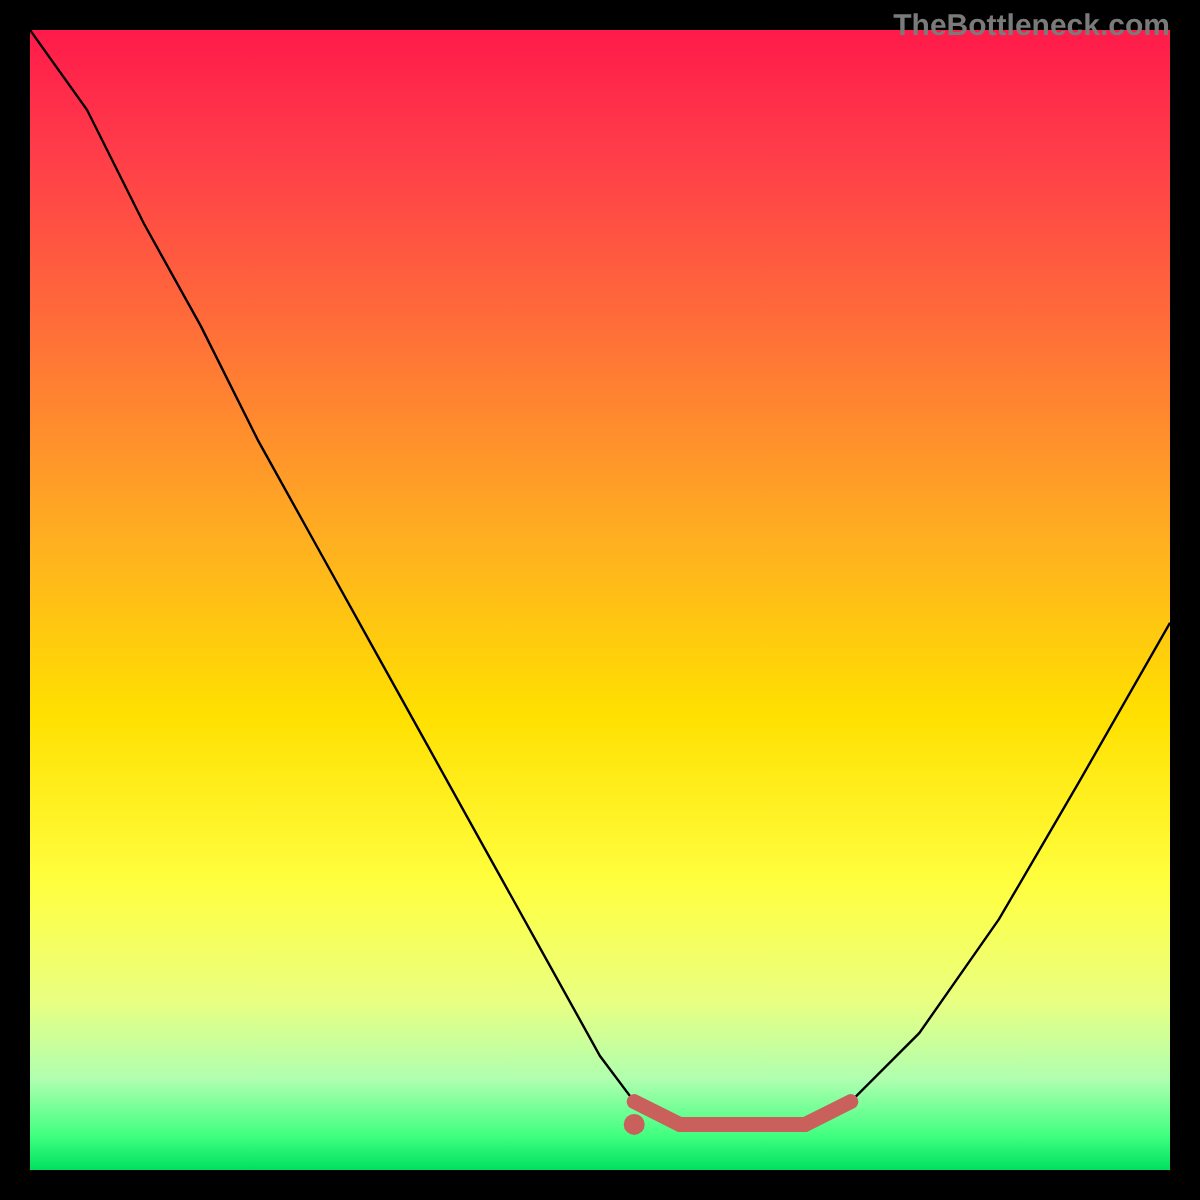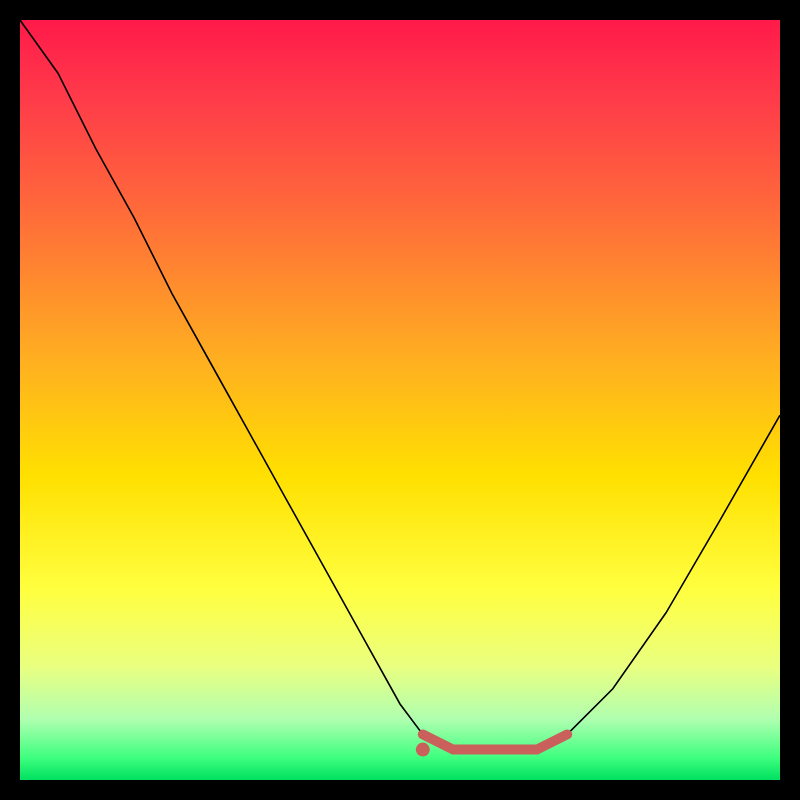--- a/index.html
+++ b/index.html
@@ -22,20 +22,21 @@
   }
   svg.overlay { position: absolute; left: 0; top: 0; width: 100%; height: 100%; }
   .curve { fill: none; stroke: #000; stroke-width: 1.6; }
   .highlight { fill: none; stroke: #c9605b; stroke-width: 10; stroke-linecap: round; }
   .dot { fill: #c9605b; }
 </style>
 </head>
 <body>
 
 <div class="container">
+  <div class="attribution">TheBottleneck.com</div>
   <div class="plot-area">
     <div class="gradient-bg"></div>
     <svg class="overlay" viewBox="0 0 760 760" preserveAspectRatio="none">
       <path id="curve-path" class="curve" d="M0.0 0.0 L38.0 53.2 L76.0 129.2 L114.0 197.6 L152.0 273.6 L190.0 342.0 L228.0 410.4 L266.0 478.8 L304.0 547.2 L342.0 615.6 L380.0 684.0 L402.8 714.4 L433.2 729.6 L478.8 729.6 L516.8 729.6 L547.2 714.4 L592.8 668.8 L646.0 592.8 L699.2 501.6 L760.0 395.2 "></path>
       <path id="highlight-path" class="highlight" d="M402.8 714.4 L433.2 729.6 L478.8 729.6 L516.8 729.6 L547.2 714.4 "></path>
       <circle id="highlight-dot" class="dot" r="7" cx="402.8" cy="729.6"></circle>
     </svg>
   </div>
 </div>
 

